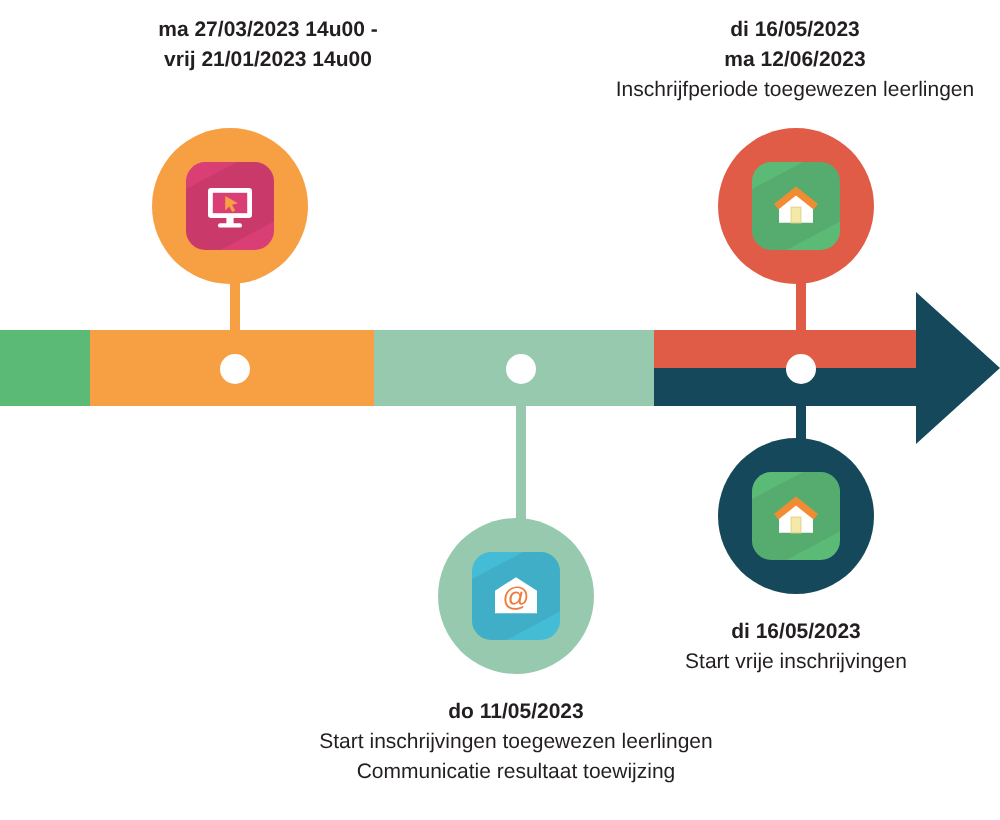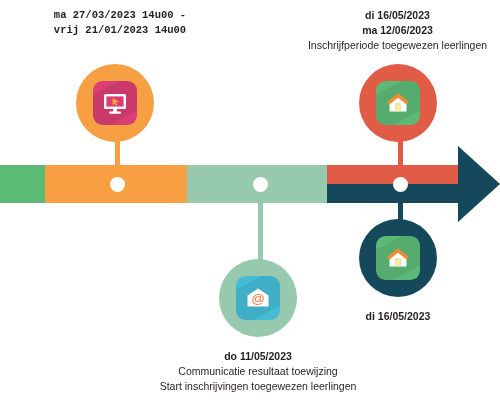--- a/index.html
+++ b/index.html
@@ -157,21 +157,21 @@
     width: 44px; height: 44px; background: #5cba77;
   }
 
   .badge-inner svg { display: block; position: relative; z-index: 2; }
 </style>
 </head>
 <body>
 
 <div id="timeline-infographic">
 
-  <div class="label-block" style="left:30px; top:8px; width:180px;font-family:Liberation Mono, monospace;">
+  <div class="label-block" style="left:44px; top:8px; width:180px;">
     <div class="label-date">ma 27/03/2023 14u00 -</div>
     <div class="label-date">vrij 21/01/2023 14u00</div>
   </div>
 
   <div class="label-block" style="left:290px; top:8px; width:215px;">
     <div class="label-date">di 16/05/2023</div>
     <div class="label-date">ma 12/06/2023</div>
     <div class="label-desc">Inschrijfperiode toegewezen leerlingen</div>
   </div>
 
@@ -233,21 +233,22 @@
         <path d="M5.5 13.2 L14 6.4 L22.5 13.2 L22.5 22.4 L5.5 22.4 Z" fill="#ffffff"></path>
         <path d="M14 4.2 L25 13 L22.8 15.8 L14 8.8 L5.2 15.8 L3 13 Z" fill="#f28c33"></path>
         <rect x="11.6" y="14.6" width="4.8" height="7.8" fill="#f5e9a8"></rect>
         <rect x="11.6" y="14.6" width="4.8" height="7.8" fill="none" stroke="#e0d58f" stroke-width="0.6"></rect>
       </svg>
     </div>
   </div>
 
   <div class="label-block" style="left:318px; top:309px; width:160px;">
     <div class="label-date">di 16/05/2023</div>
+    <div class="label-desc">Start vrije inschrijvingen</div>
   </div>
 
   <div class="label-block" style="left:138px; top:349px; width:240px;">
     <div class="label-date">do 11/05/2023</div>
+    <div class="label-desc">Start inschrijvingen toegewezen leerlingen</div>
     <div class="label-desc">Communicatie resultaat toewijzing</div>
-    <div class="label-desc">Start inschrijvingen toegewezen leerlingen</div>
   </div>
 
 </div>
 
 </body></html>

